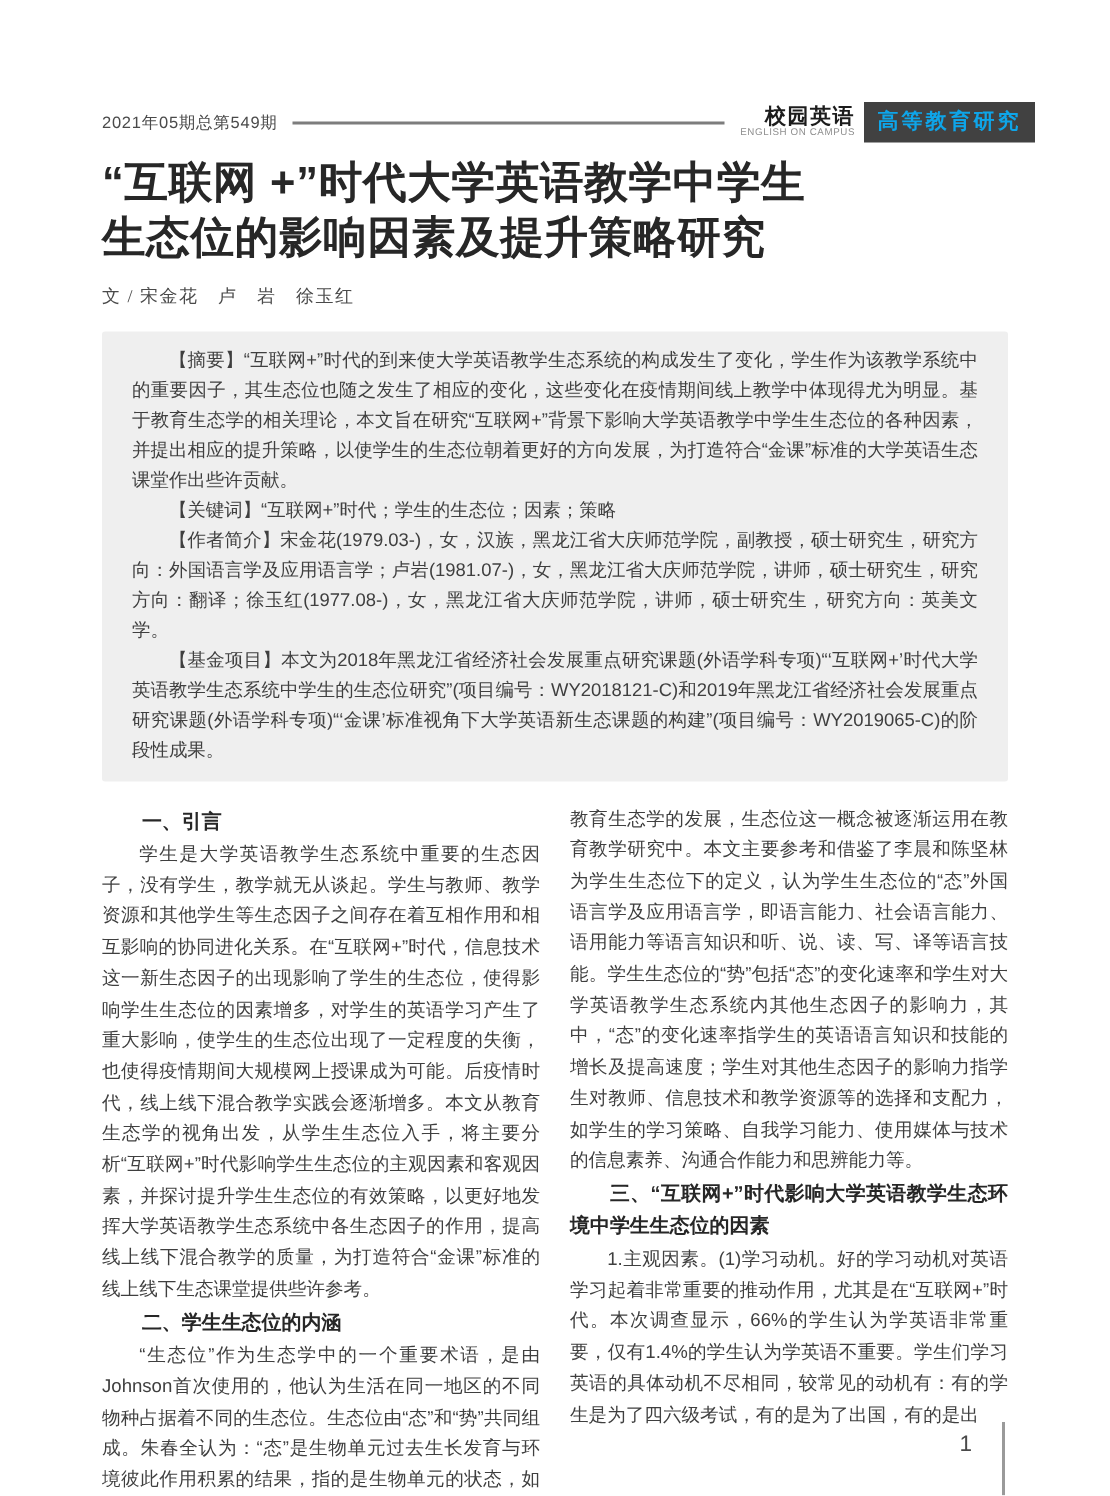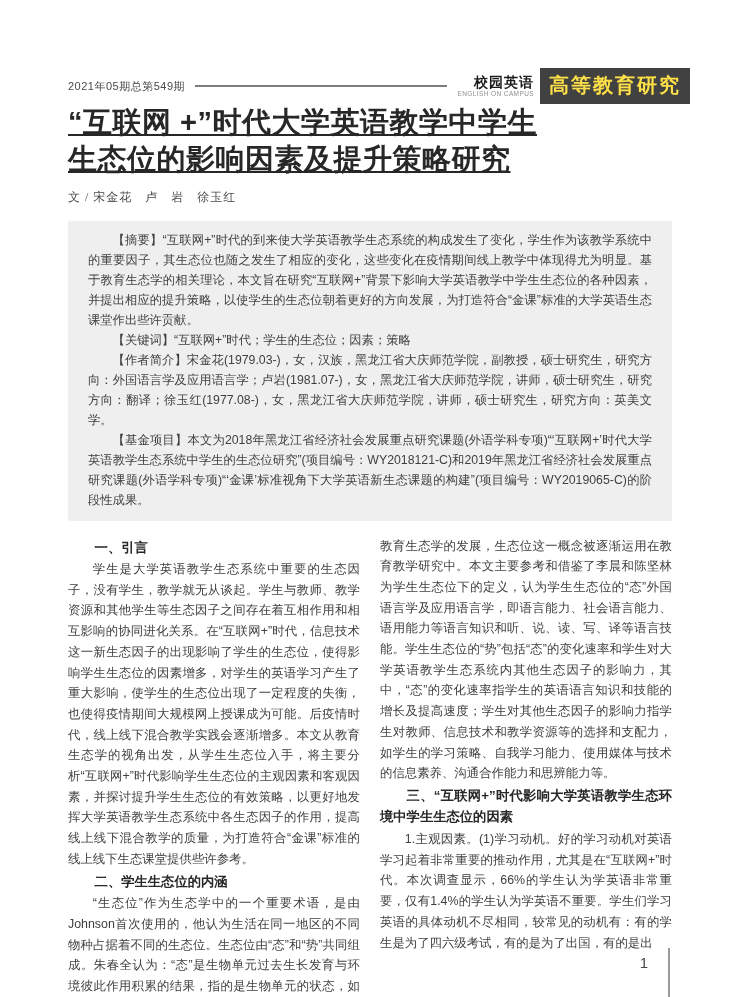--- a/index.html
+++ b/index.html
@@ -17,31 +17,30 @@
     position:absolute;top:68px;left:68px;right:50px;
     display:flex;align-items:center;
   }
   .issue{font-size:11px;color:#4a4a4a;letter-spacing:.5px;white-space:nowrap;}
   .rule{flex:1;height:2px;background:#7d7d7d;margin:0 10px;}
   .brand{display:flex;align-items:center;}
   .brand-text{text-align:right;margin-right:6px;line-height:1;}
   .brand-name{font-weight:bold;font-size:14px;color:#1c1c1c;letter-spacing:1px;}
   .brand-sub{font-size:6.5px;color:#8f8f8f;letter-spacing:.4px;margin-top:2px;}
   .badge{
-    background:#414141;color:#fde047;
-    font-size:20px;font-weight:bold;letter-spacing:2px;
+    background:#414141;color:#0ea5e9;
+    font-size:14px;font-weight:bold;letter-spacing:2px;
     padding:4px 9px 5px;white-space:nowrap;
   }
   
   .content{padding:0 68px;}
   .title{
     margin:104px 0 0;padding:0;
     font-size:29px;line-height:1.26;font-weight:bold;color:#272727;
     letter-spacing:.5px;
-    text-decoration:underline;
   }
   .byline{
     margin-top:12px;
     font-family:"Liberation Serif","DejaVu Serif",serif;
     font-size:12px;color:#4a4a4a;letter-spacing:1px;
   }
   .front-box{
     margin-top:15px;
     background:#efefef;border-radius:2px;
     padding:9px 20px 10px;

